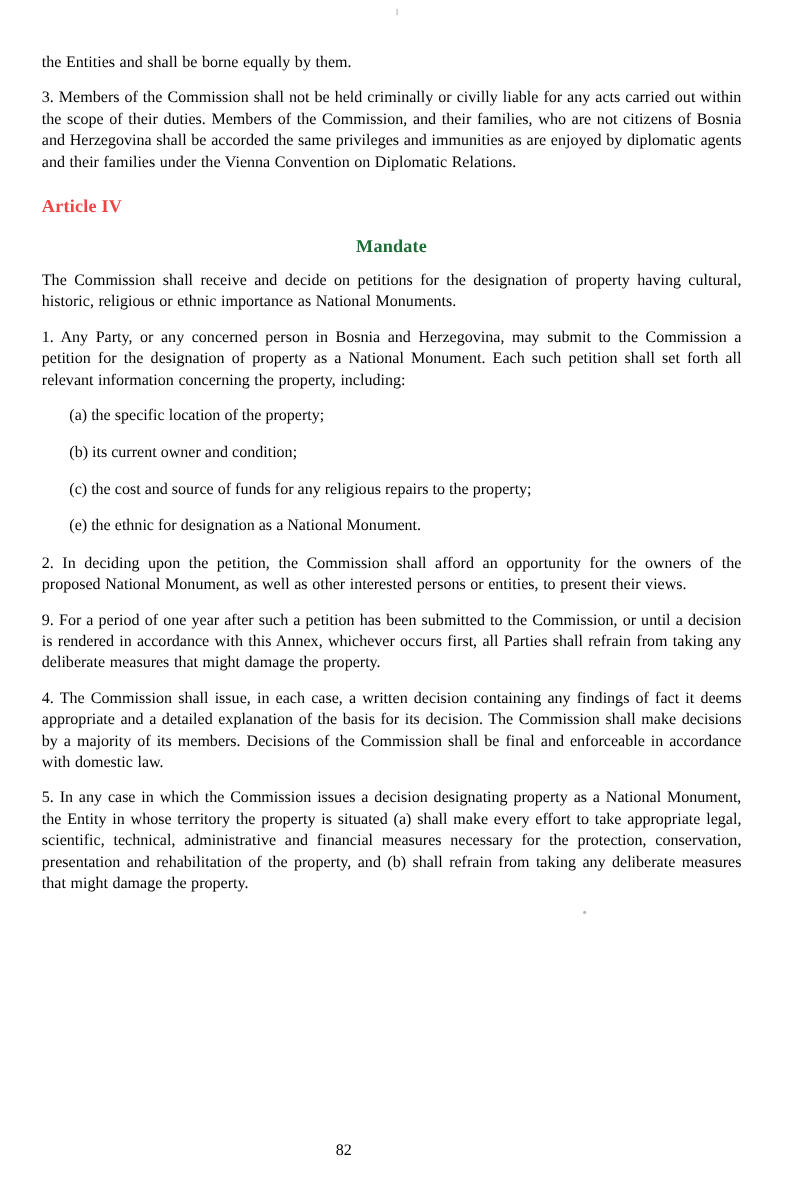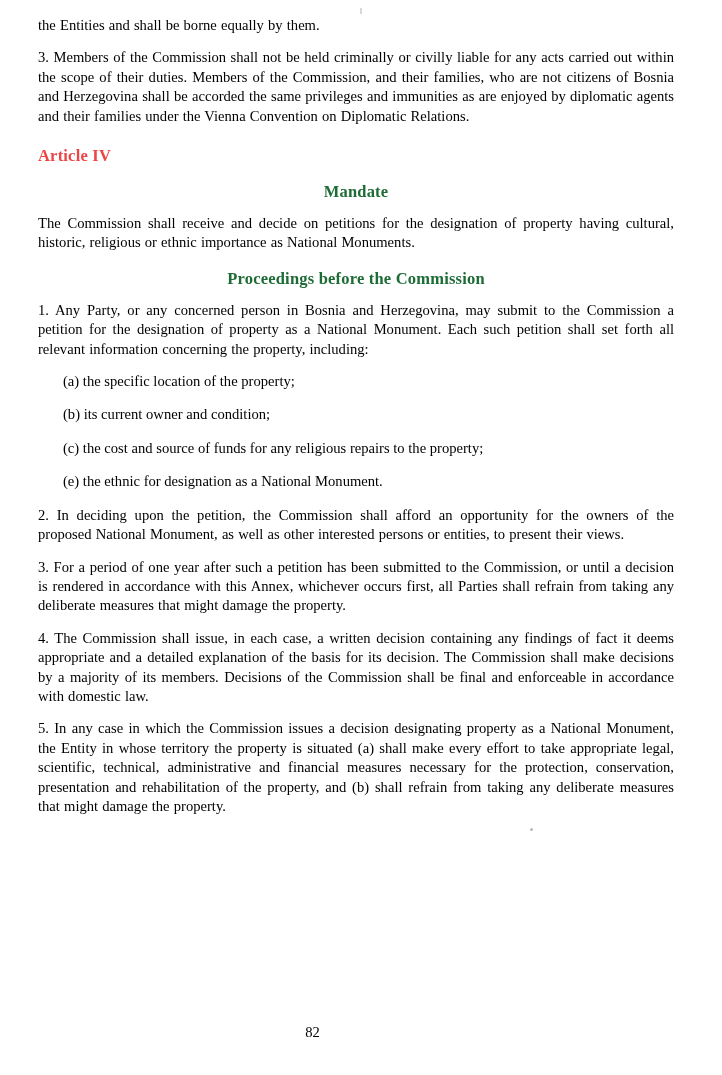--- a/index.html
+++ b/index.html
@@ -12,21 +12,21 @@
     height: 1075px;
     font-family: "Liberation Serif", serif;
     color: #000000;
     position: relative;
     overflow: hidden;
   }
   .page {
     box-sizing: border-box;
     width: 722px;
     height: 1075px;
-    padding: 16px 48px 0 38px;
+    padding: 48px 48px 0 38px;
     position: relative;
   }
   p.body-text {
     font-size: 14.6px;
     line-height: 1.33;
     text-align: justify;
     margin: 0 0 13px 0;
     word-spacing: 0.5px;
   }
   h2.heading {
@@ -48,21 +48,21 @@
     line-height: 1.33;
     margin: 0 0 14px 0;
     padding-left: 25px;
   }
   .list-block {
     margin-top: 0;
     margin-bottom: 12px;
   }
   .footer-page-number {
     position: absolute;
-    bottom: 34px;
+    bottom: 20px;
     left: 0;
     width: 625px;
     text-align: center;
     font-size: 14.6px;
   }
   .top-mark {
     position: absolute;
     top: 8px;
     left: 360px;
     width: 2px;
@@ -90,34 +90,33 @@
 
   <p class="body-text">3. Members of the Commission shall not be held criminally or civilly liable for any acts carried out within the scope of their duties. Members of the Commission, and their families, who are not citizens of Bosnia and Herzegovina shall be accorded the same privileges and immunities as are enjoyed by diplomatic agents and their families under the Vienna Convention on Diplomatic Relations.</p>
 
   <h2 class="heading">Article IV</h2>
 
   <h2 class="heading green sub">Mandate</h2>
 
   <p class="body-text">The Commission shall receive and decide on petitions for the designation of property having cultural, historic, religious or ethnic importance as National Monuments.</p>
 
 
-  <h2 class="heading green sub">Proceedings before the Commission</h2>
 
   <p class="body-text">1. Any Party, or any concerned person in Bosnia and Herzegovina, may submit to the Commission a petition for the designation of property as a National Monument. Each such petition shall set forth all relevant information concerning the property, including:</p>
 
   <div class="list-block">
     <div class="list-item">(a) the specific location of the property;</div>
     <div class="list-item">(b) its current owner and condition;</div>
     <div class="list-item">(c) the cost and source of funds for any religious repairs to the property;</div>
     <div class="list-item">(e) the ethnic for designation as a National Monument.</div>
   </div>
 
   <p class="body-text">2. In deciding upon the petition, the Commission shall afford an opportunity for the owners of the proposed National Monument, as well as other interested persons or entities, to present their views.</p>
 
-  <p class="body-text">3. For a period of one year after such a petition has been submitted to the Commission, or until a decision is rendered in accordance with this Annex, whichever occurs first, all Parties shall refrain from taking any deliberate measures that might damage the property.</p>
+  <p class="body-text">9. For a period of one year after such a petition has been submitted to the Commission, or until a decision is rendered in accordance with this Annex, whichever occurs first, all Parties shall refrain from taking any deliberate measures that might damage the property.</p>
 
   <p class="body-text">4. The Commission shall issue, in each case, a written decision containing any findings of fact it deems appropriate and a detailed explanation of the basis for its decision. The Commission shall make decisions by a majority of its members. Decisions of the Commission shall be final and enforceable in accordance with domestic law.</p>
 
   <p class="body-text">5. In any case in which the Commission issues a decision designating property as a National Monument, the Entity in whose territory the property is situated (a) shall make every effort to take appropriate legal, scientific, technical, administrative and financial measures necessary for the protection, conservation, presentation and rehabilitation of the property, and (b) shall refrain from taking any deliberate measures that might damage the property.</p>
 
   <div class="stray-mark"></div>
 
   <div class="footer-page-number">82</div>
 </div>
 

